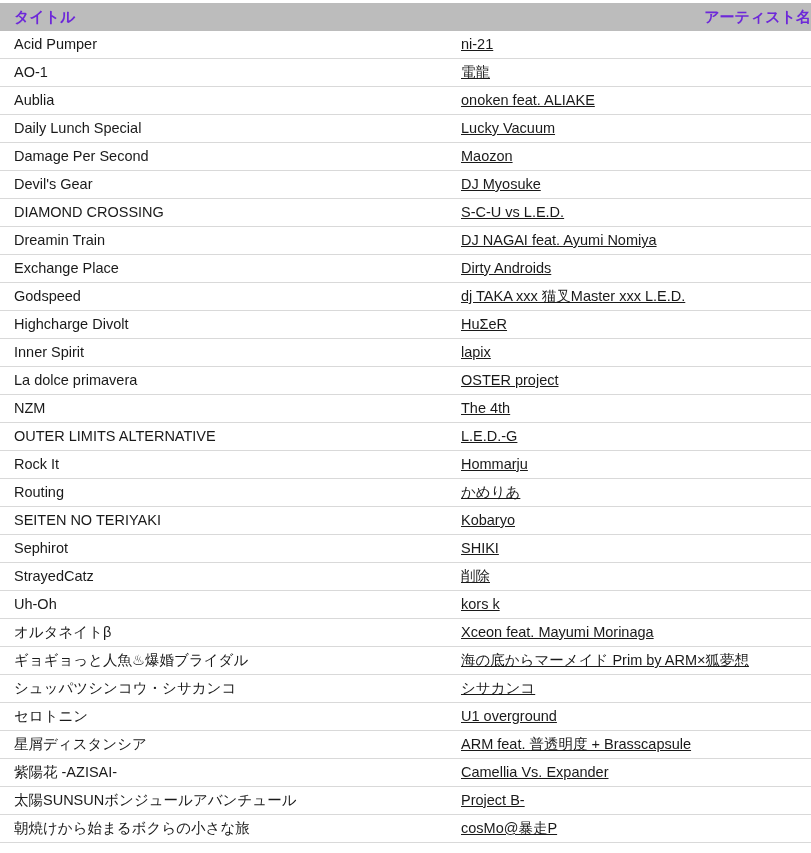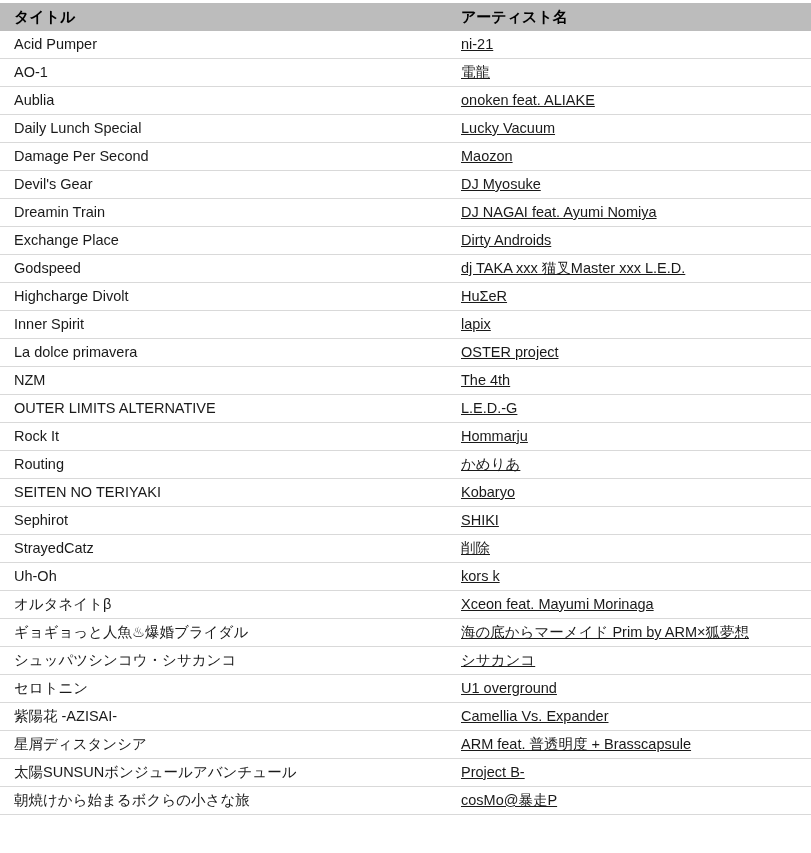--- a/index.html
+++ b/index.html
@@ -18,32 +18,32 @@
     width: 811px;
     border-collapse: collapse;
     table-layout: fixed;
     margin-top: 3px;
   }
   #song-table col.col-title { width: 452px; }
   #song-table col.col-artist { width: 359px; }
 
   #song-table thead th {
     background: #bcbcbc;
-    color: #000000;
+    color: #6d28d9;
     font-weight: bold;
     font-size: 15px;
     text-align: left;
     padding: 5px 0 6px 0;
     border: none;
     line-height: 17px;
     white-space: nowrap;
     overflow: hidden;
   }
   #song-table thead th .cellpad { padding-left: 14px; display: block; }
-  #song-table thead th.col-artist-head .cellpad { padding-left: 9px; }
+  #song-table thead th.col-artist-head .cellpad { padding-left: 9px; text-align: right; }
 
   #song-table tbody td {
     font-size: 14.5px;
     line-height: 17px;
     padding: 5px 0 5px 0;
     border-bottom: 1px solid #d9d9d9;
     vertical-align: middle;
     white-space: nowrap;
     overflow: hidden;
     background: #ffffff;
@@ -115,20 +115,28 @@
       <tr>
         <td class="title-cell">
           <span class="cellpad">Devil's Gear</span>
         </td>
         <td class="artist-cell">
           <span class="cellpad">DJ Myosuke</span>
         </td>
       </tr>
       <tr>
         <td class="title-cell">
+          <span class="cellpad">DIAMOND CROSSING</span>
+        </td>
+        <td class="artist-cell">
+          <span class="cellpad">S-C-U vs L.E.D.</span>
+        </td>
+      </tr>
+      <tr>
+        <td class="title-cell">
           <span class="cellpad">Dreamin Train</span>
         </td>
         <td class="artist-cell">
           <span class="cellpad">DJ NAGAI feat. Ayumi Nomiya</span>
         </td>
       </tr>
       <tr>
         <td class="title-cell">
           <span class="cellpad">Exchange Place</span>
         </td>
@@ -259,32 +267,32 @@
       <tr>
         <td class="title-cell">
           <span class="cellpad">セロトニン</span>
         </td>
         <td class="artist-cell">
           <span class="cellpad">U1 overground</span>
         </td>
       </tr>
       <tr>
         <td class="title-cell">
+          <span class="cellpad">星屑ディスタンシア</span>
+        </td>
+        <td class="artist-cell">
+          <span class="cellpad">ARM feat. 普透明度 + Brasscapsule</span>
+        </td>
+      </tr>
+      <tr>
+        <td class="title-cell">
           <span class="cellpad">紫陽花 -AZISAI-</span>
         </td>
         <td class="artist-cell">
           <span class="cellpad">Camellia Vs. Expander</span>
-        </td>
-      </tr>
-      <tr>
-        <td class="title-cell">
-          <span class="cellpad">星屑ディスタンシア</span>
-        </td>
-        <td class="artist-cell">
-          <span class="cellpad">ARM feat. 普透明度 + Brasscapsule</span>
         </td>
       </tr>
       <tr>
         <td class="title-cell">
           <span class="cellpad">太陽SUNSUNボンジュールアバンチュール</span>
         </td>
         <td class="artist-cell">
           <span class="cellpad">Project B-</span>
         </td>
       </tr>

